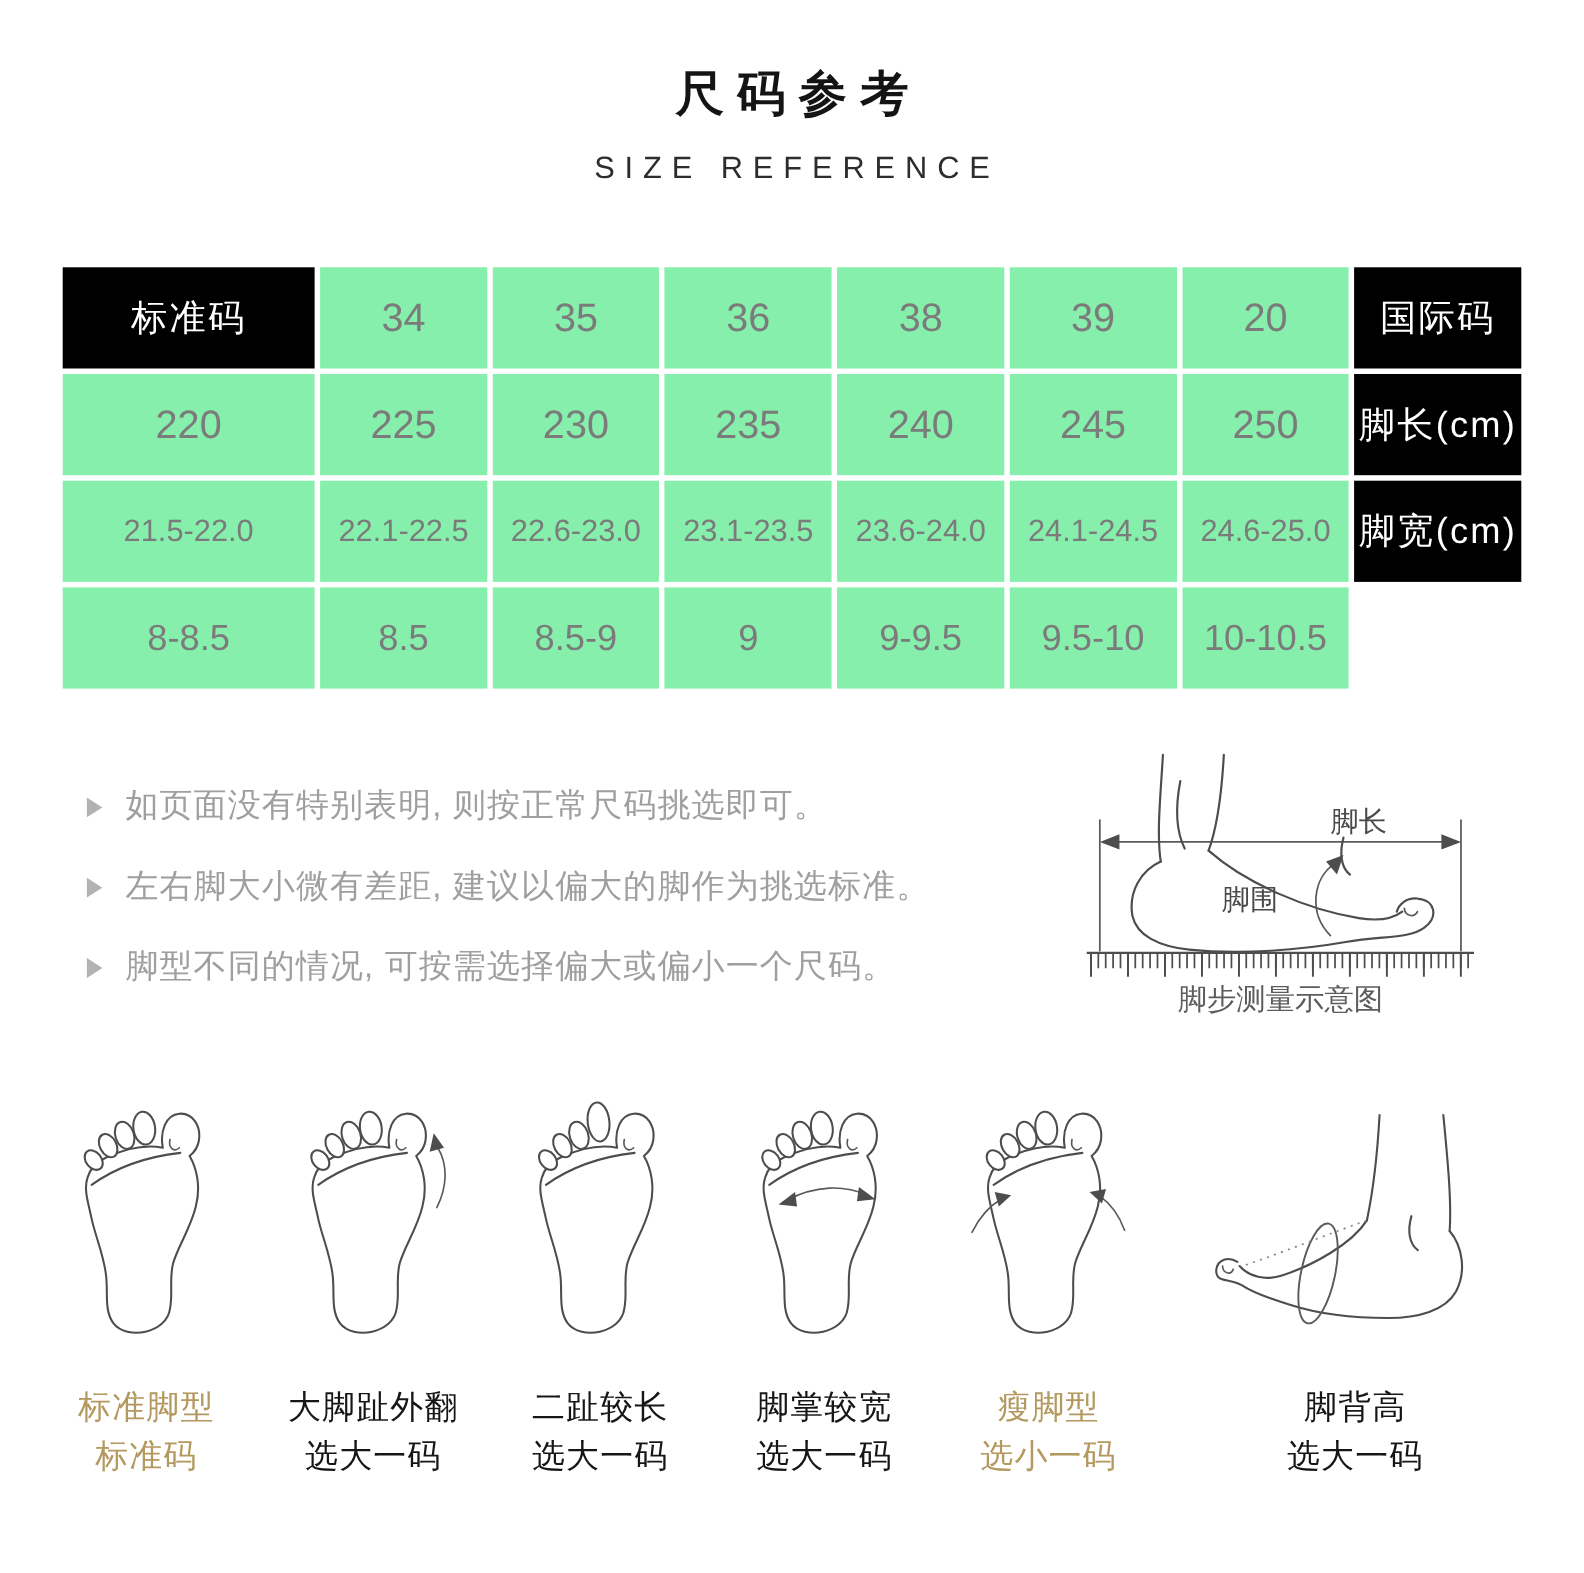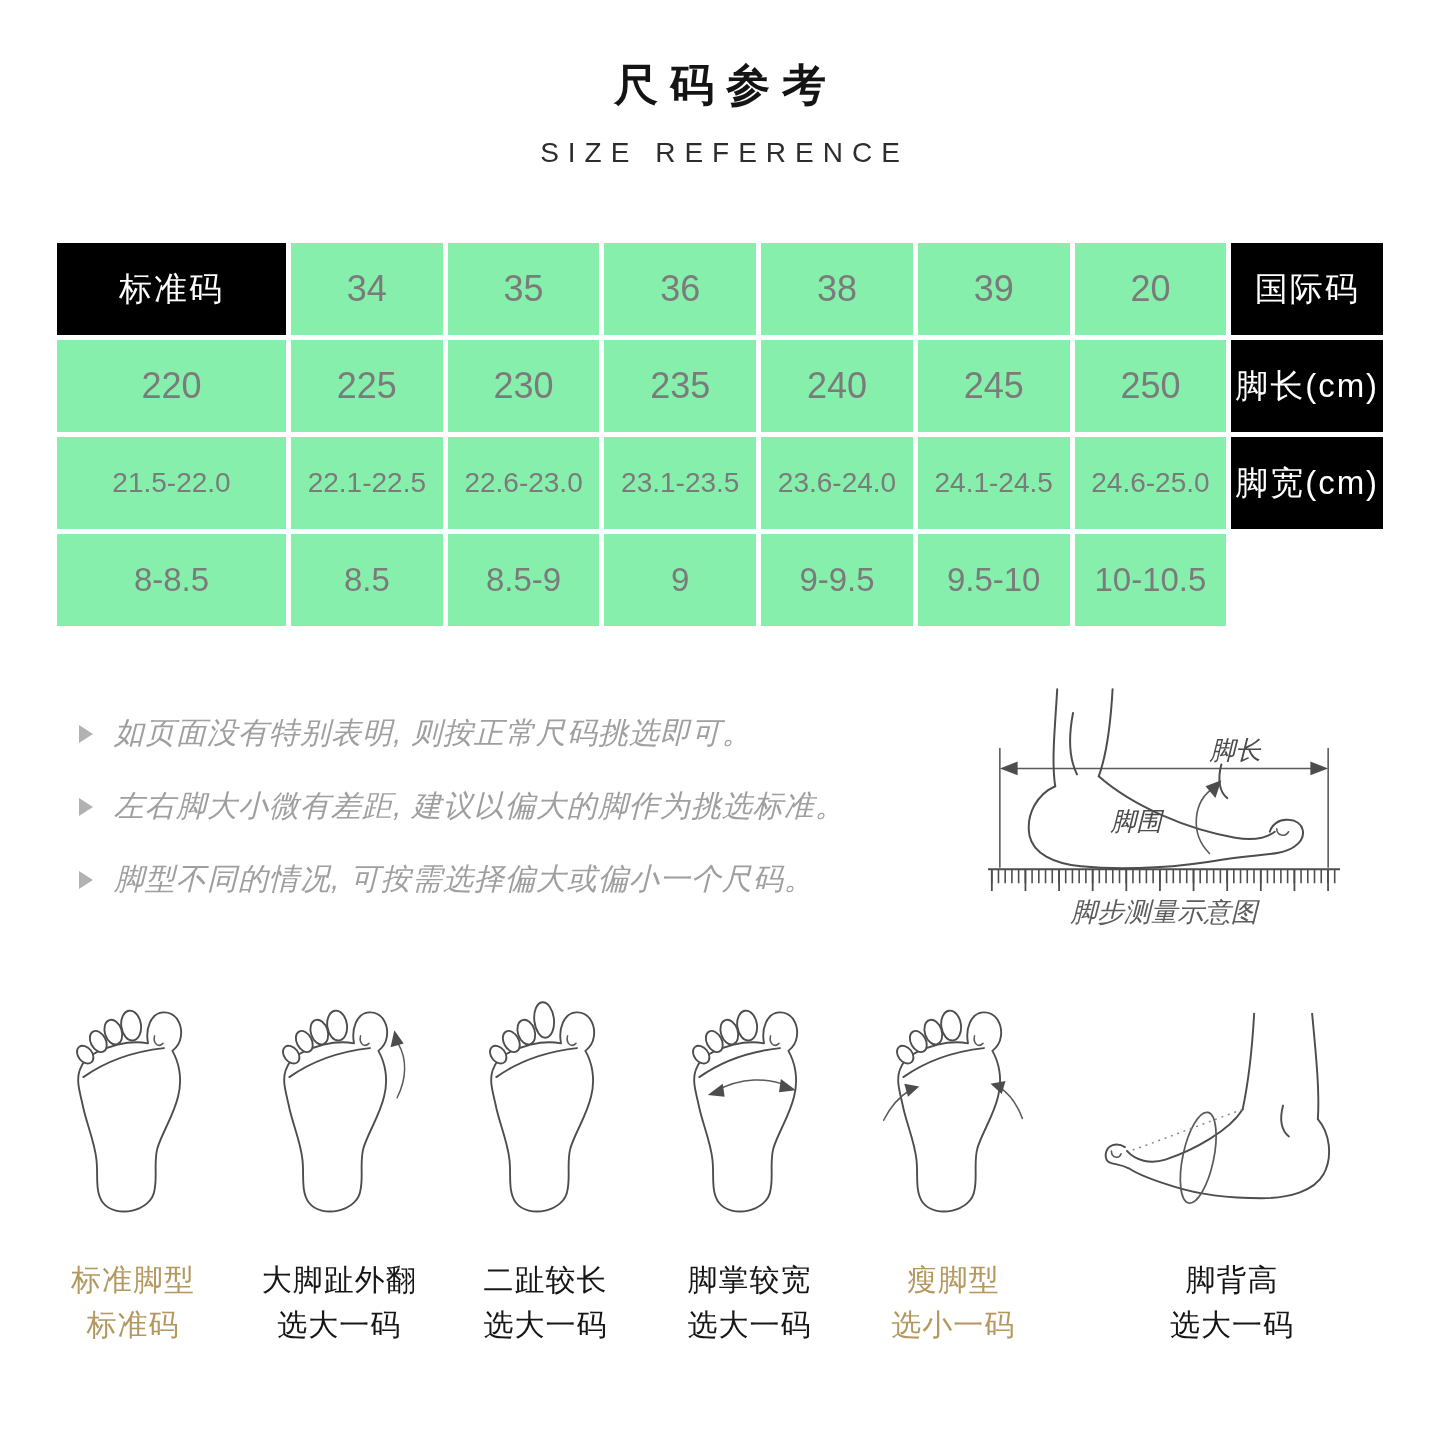--- a/index.html
+++ b/index.html
@@ -31,21 +31,21 @@
   .st-cell {
     height: 92px; display: flex; align-items: center; justify-content: center;
     white-space: nowrap;
   }
   .st-header { background: #000000; color: #ffffff; font-size: 33px; letter-spacing: 2px; }
   .st-data   { background: #86efac; color: #7b7b7b; font-size: 36px; }
   .row-long .st-data { font-size: 28px; }   
   .row-wide .st-data { font-size: 33px; }   
 
   
-  .mid-section { display: flex; align-items: center; margin-top: 56px; padding: 0 98px 0 78px; font-style: italic; }
+  .mid-section { display: flex; align-items: flex-start; margin-top: 56px; padding: 0 98px 0 78px; }
   .notes { flex: 1 1 auto; padding-top: 34px; }
   .note { display: flex; align-items: flex-start; margin-bottom: 40px; }
   .note-bullet { flex: 0 0 auto; margin: 8px 20px 0 0; }
   .note-text { font-size: 30px; color: #9f9f9f; letter-spacing: 1px; line-height: 1.1; }
   .measure { flex: 0 0 356px; width: 356px; }
 
   
   .feet-section { display: flex; justify-content: space-between; align-items: flex-end; margin-top: 52px; padding: 0 58px; }
   .foot-type { display: flex; flex-direction: column; align-items: center; justify-content: flex-end; }
   .foot-art { display: block; }

